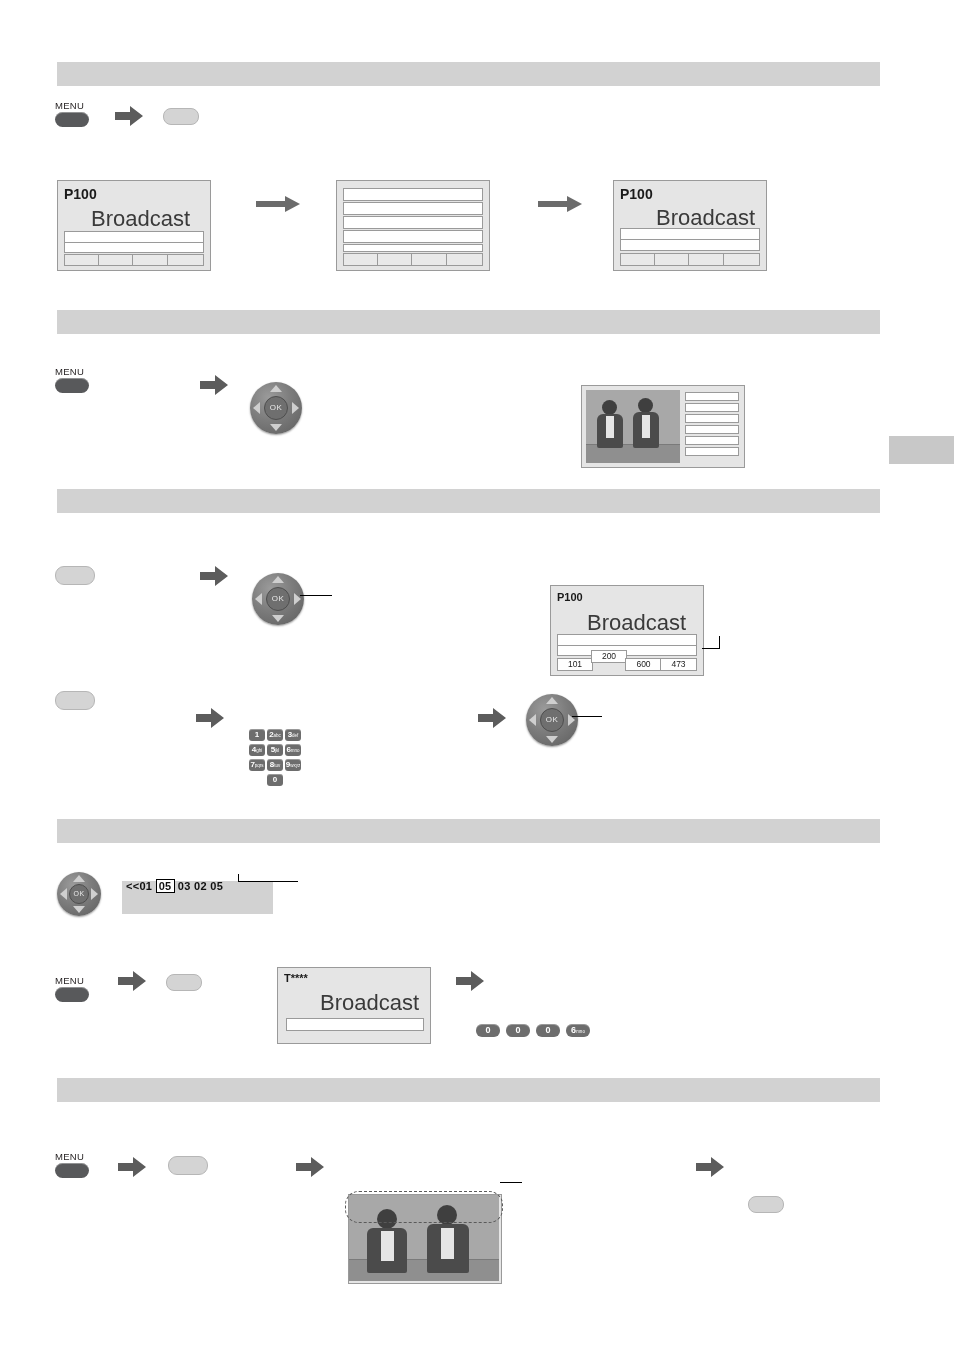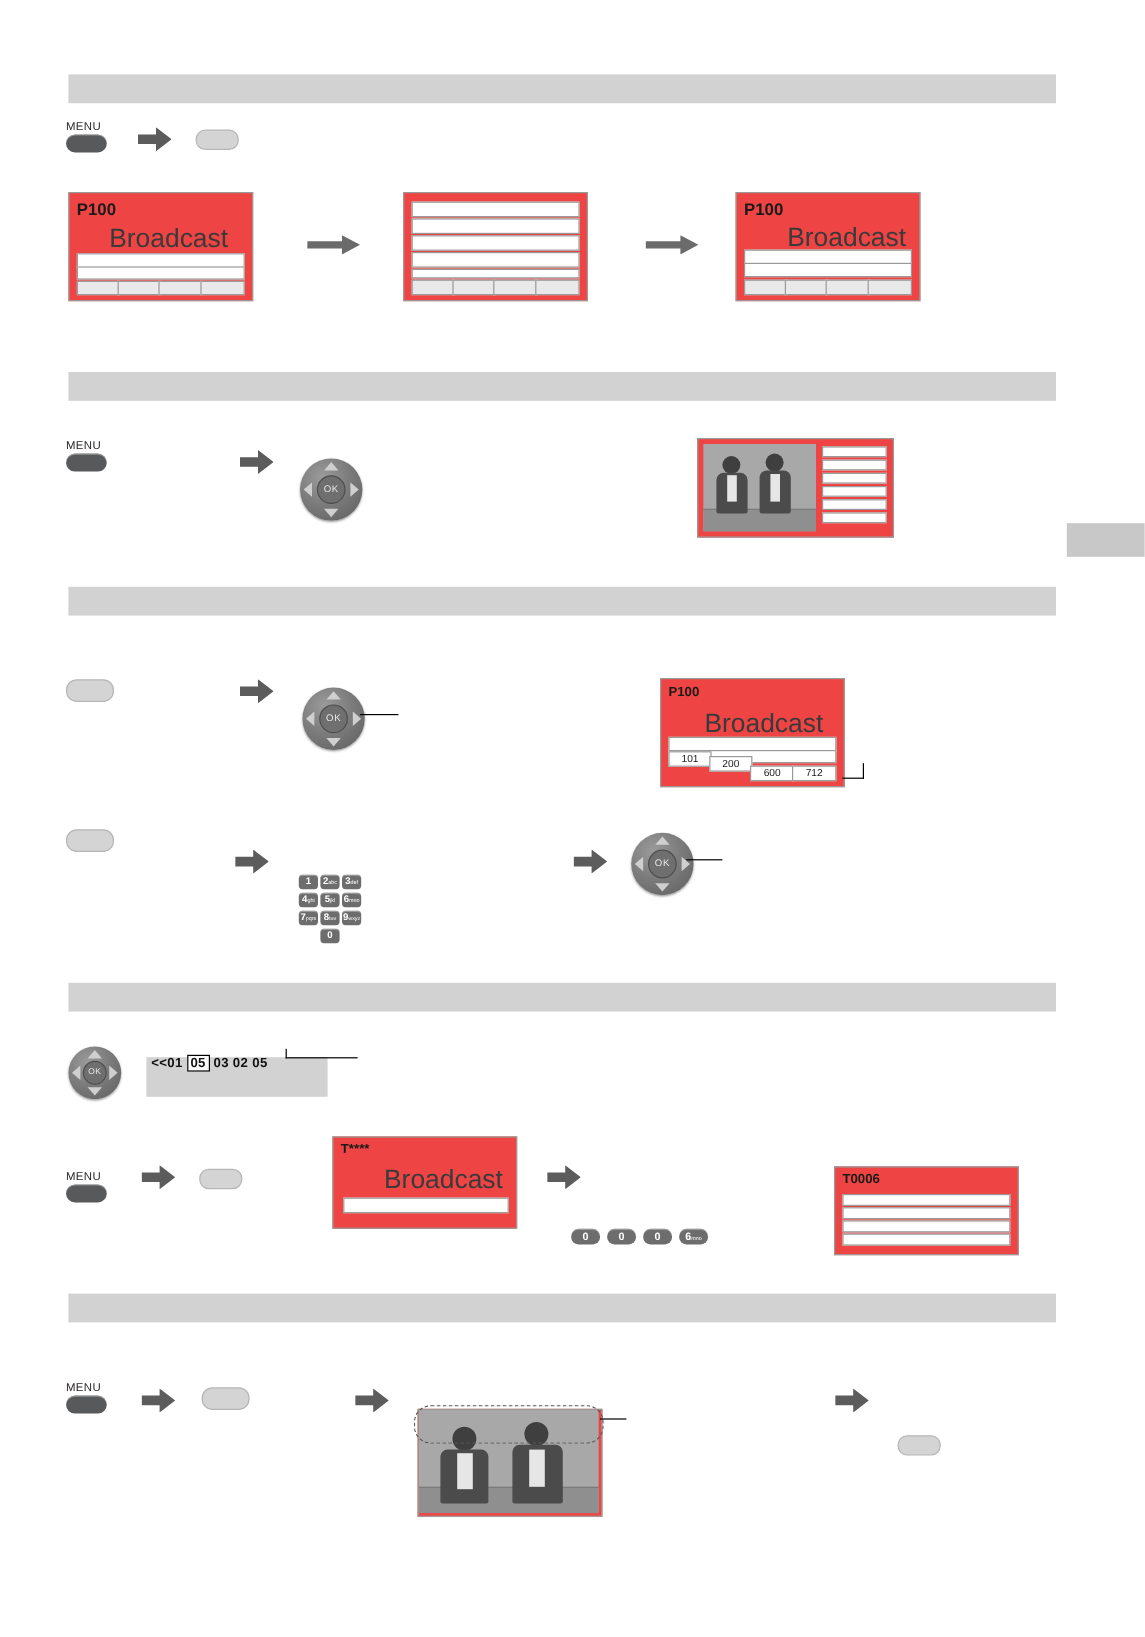--- a/index.html
+++ b/index.html
@@ -23,21 +23,21 @@
   .grey-key.big{width:38px;height:17px;border-radius:9px;}
 
   
   .arrow{position:absolute;color:#595959;}
   .arrow svg{display:block;}
 
   
   .long-arrow{position:absolute;}
 
   
-  .screen{position:absolute;background:#ef4444;border:1px solid #9a9a9a;}
+  .screen{position:absolute;background:#e5e5e5;border:1px solid #9a9a9a;margin-top:20px;}
   .screen .pno{position:absolute;font-weight:bold;font-size:14px;color:#1a1a1a;}
   .screen .bcast{position:absolute;font-size:22px;color:#3a3a3a;}
   .line{position:absolute;background:#ffffff;border:1px solid #9a9a9a;}
   .cell{position:absolute;background:#e9e9e9;border:1px solid #9a9a9a;}
   .cellw{position:absolute;background:#ffffff;border:1px solid #9a9a9a;font-size:8.5px;color:#222;text-align:center;}
 
   
   .pad{position:absolute;width:52px;height:52px;border-radius:50%;
       background:radial-gradient(circle at 36% 30%, #9b9b9b 0%, #7c7c7c 45%, #5d5d5d 100%);
       box-shadow:0 1px 2px rgba(0,0,0,.4);}
@@ -215,24 +215,24 @@
     <div class="ok">OK</div>
   </div>
 
   <div class="cl" style="left:300px;top:595px;width:32px;height:1px;"></div>
 
   <div class="screen" style="left:550px;top:565px;width:152px;height:89px;">
     <div class="pno" style="left:6px;top:5px;font-size:11px;">P100</div>
     <div class="bcast" style="left:36px;top:24px;">Broadcast</div>
     <div class="line" style="left:6px;top:48px;width:138px;height:11px;"></div>
     <div class="line" style="left:6px;top:59px;width:138px;height:9px;"></div>
-    <div class="cellw" style="left:6px;top:60px;width:34px;height:11px;line-height:11px;">101</div>
+    <div class="cellw" style="left:6px;top:72px;width:34px;height:11px;line-height:11px;">101</div>
     <div class="cellw" style="left:40px;top:64px;width:34px;height:11px;line-height:11px;">200</div>
     <div class="cellw" style="left:74px;top:72px;width:35px;height:11px;line-height:11px;">600</div>
-    <div class="cellw" style="left:109px;top:72px;width:35px;height:11px;line-height:11px;">712</div>
+    <div class="cellw" style="left:109px;top:72px;width:35px;height:11px;line-height:11px;">473</div>
   </div>
 
   <div class="cl" style="left:702px;top:648px;width:18px;height:1px;"></div>
   <div class="cl" style="left:719px;top:636px;width:1px;height:13px;"></div>
 
   <div class="grey-key big" style="left:55px;top:691px;"></div>
 
   <div class="arrow" style="left:196px;top:708px;">
     <svg width="28" height="20" viewBox="0 0 28 20">
         <path d="M0 6 h15 V0 l13 10 -13 10 V14 H0 Z" fill="#5c5c5c"></path>
@@ -310,27 +310,20 @@
       </svg>
   </div>
 
   <div class="numpad" style="left:476px;top:1024px;">
     <div class="numkey wide" style="left:0px;top:0px;"><span>0</span></div>
     <div class="numkey wide" style="left:30px;top:0px;"><span>0</span></div>
     <div class="numkey wide" style="left:60px;top:0px;"><span>0</span></div>
     <div class="numkey wide" style="left:90px;top:0px;"><span>6</span><span class="sub">mno</span></div>
   </div>
 
-  <div class="screen" style="left:695px;top:972px;width:152px;height:72px;">
-    <div class="pno" style="left:6px;top:4px;font-size:11px;">T0006</div>
-    <div class="line" style="left:6px;top:22px;width:138px;height:8px;"></div>
-    <div class="line" style="left:6px;top:33px;width:138px;height:8px;"></div>
-    <div class="line" style="left:6px;top:44px;width:138px;height:8px;"></div>
-    <div class="line" style="left:6px;top:55px;width:138px;height:8px;"></div>
-  </div>
 
   <div class="menu-key" style="left:55px;top:1152px;">
     <div class="lbl">MENU</div>
     <div class="btn"></div>
   </div>
 
   <div class="arrow" style="left:118px;top:1157px;">
     <svg width="28" height="20" viewBox="0 0 28 20">
         <path d="M0 6 h15 V0 l13 10 -13 10 V14 H0 Z" fill="#5c5c5c"></path>
       </svg>

